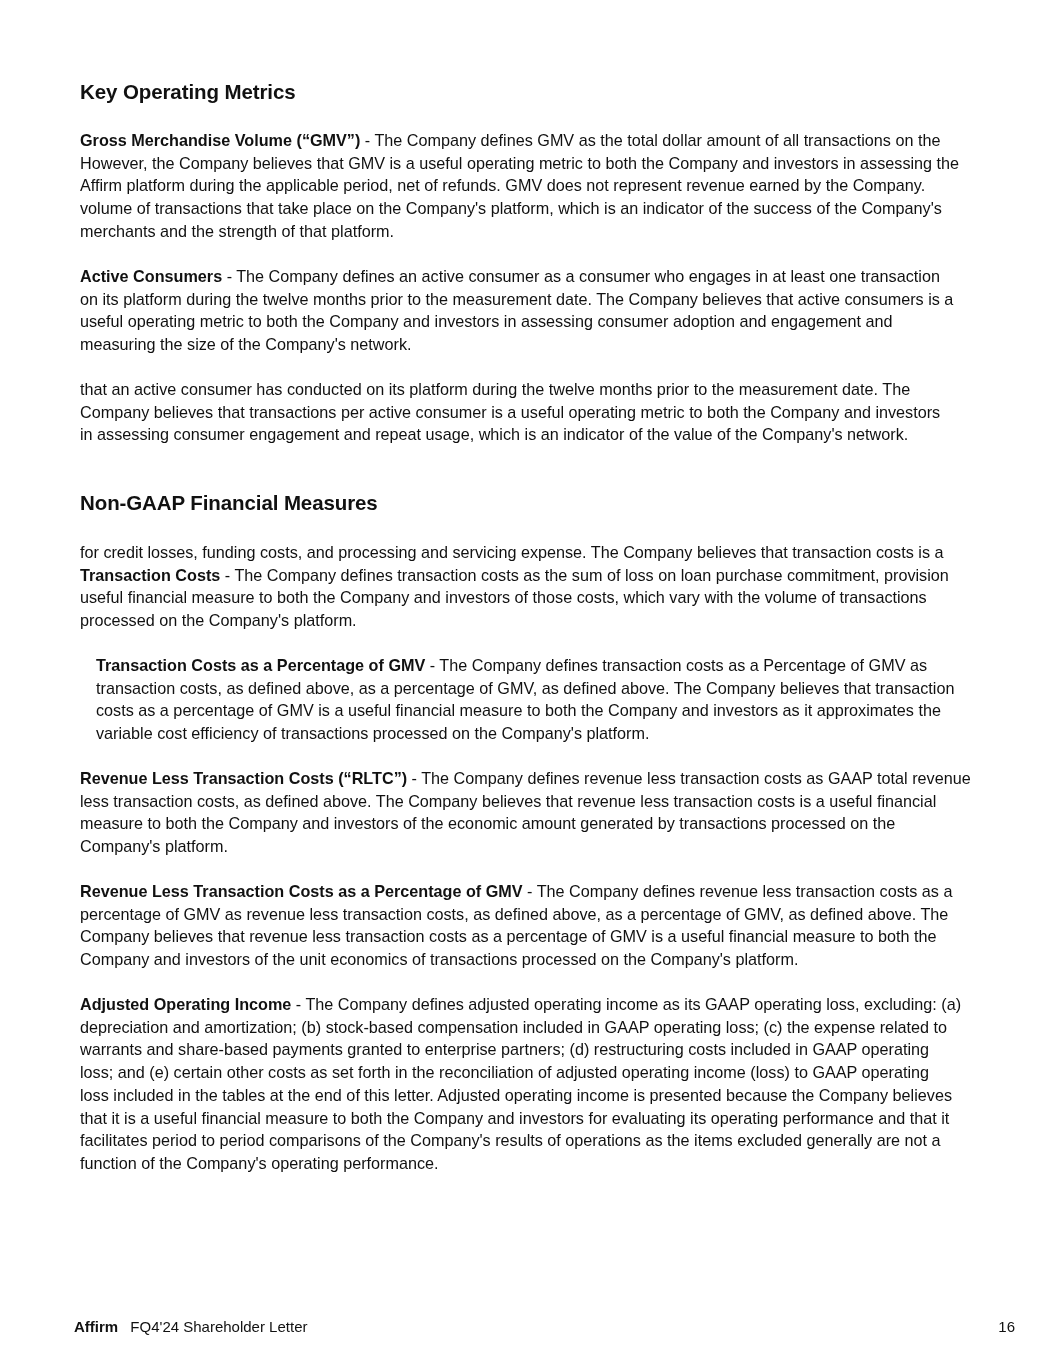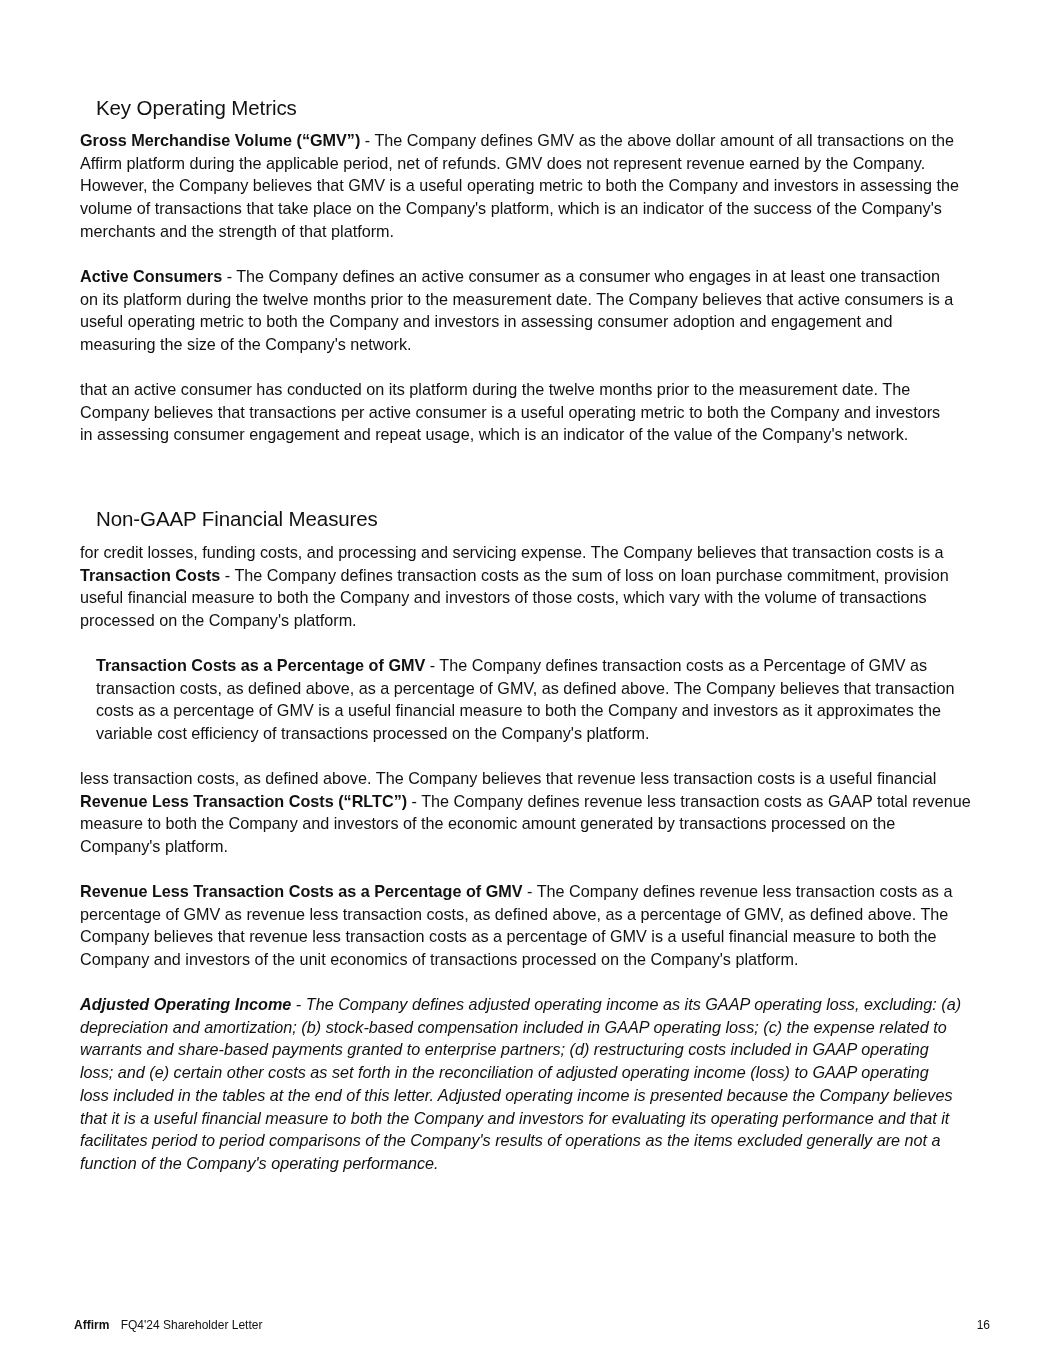--- a/index.html
+++ b/index.html
@@ -1,37 +1,37 @@
 <!DOCTYPE html>
 <html><head>
 <meta charset="utf-8">
 <style>
   html, body { margin: 0; padding: 0; background: #ffffff; }
   body { width: 1055px; height: 1365px; position: relative; overflow: hidden;
          font-family: "Liberation Sans", sans-serif; color: #111111; }
   .page { position: absolute; left: 80px; top: 0; width: 910px; }
-  h2 { font-size: 20.5px; font-weight: normal; margin: 16px; position: absolute; left: 0; letter-spacing: -0.1px; }
+  h2 { font-size: 20.5px; font-weight: bold; margin: 0; position: absolute; left: 0; letter-spacing: -0.1px; }
   .para { position: absolute; left: 0; width: 910px; font-size: 16.2px; line-height: 22.7px; }
   .para .ln { display: block; white-space: nowrap; }
   .para b { font-weight: bold; }
-  .footer { position: absolute; top: 1318px; left: 74px; right: 65px; font-size: 12px; color: #111; }
+  .footer { position: absolute; top: 1318px; left: 74px; right: 40px; font-size: 15px; color: #111; }
   .footer .brand { font-weight: bold; margin-right: 8px; }
   .footer .page-num { position: absolute; right: 0; top: 0; }
 </style>
 </head>
 <body>
 
 <div class="page">
 
   <h2 style="top:80px;">Key Operating Metrics</h2>
 
   <div class="para" style="top:129px;">
-    <span class="ln"><b>Gross Merchandise Volume (“GMV”)</b><span> - The Company defines GMV as the above dollar amount of all transactions on the</span></span>
+    <span class="ln"><b>Gross Merchandise Volume (“GMV”)</b><span> - The Company defines GMV as the total dollar amount of all transactions on the</span></span>
+    <span class="ln">However, the Company believes that GMV is a useful operating metric to both the Company and investors in assessing the</span>
     <span class="ln">Affirm platform during the applicable period, net of refunds. GMV does not represent revenue earned by the Company.</span>
-    <span class="ln">However, the Company believes that GMV is a useful operating metric to both the Company and investors in assessing the</span>
     <span class="ln">volume of transactions that take place on the Company's platform, which is an indicator of the success of the Company's</span>
     <span class="ln">merchants and the strength of that platform.</span>
   </div>
 
   <div class="para" style="top:265px;">
     <span class="ln"><b>Active Consumers</b><span> - The Company defines an active consumer as a consumer who engages in at least one transaction</span></span>
     <span class="ln">on its platform during the twelve months prior to the measurement date. The Company believes that active consumers is a</span>
     <span class="ln">useful operating metric to both the Company and investors in assessing consumer adoption and engagement and</span>
     <span class="ln">measuring the size of the Company's network.</span>
   </div>
@@ -52,34 +52,34 @@
   </div>
 
   <div class="para" style="top:654px;margin-left:16px;">
     <span class="ln"><b>Transaction Costs as a Percentage of GMV</b><span> - The Company defines transaction costs as a Percentage of GMV as</span></span>
     <span class="ln">transaction costs, as defined above, as a percentage of GMV, as defined above. The Company believes that transaction</span>
     <span class="ln">costs as a percentage of GMV is a useful financial measure to both the Company and investors as it approximates the</span>
     <span class="ln">variable cost efficiency of transactions processed on the Company's platform.</span>
   </div>
 
   <div class="para" style="top:767px;">
+    <span class="ln"><b>Revenue Less Transaction Costs (“RLTC”)</b><span> - The Company defines revenue less transaction costs as GAAP total revenue</span></span>
     <span class="ln">less transaction costs, as defined above. The Company believes that revenue less transaction costs is a useful financial</span>
-    <span class="ln"><b>Revenue Less Transaction Costs (“RLTC”)</b><span> - The Company defines revenue less transaction costs as GAAP total revenue</span></span>
     <span class="ln">measure to both the Company and investors of the economic amount generated by transactions processed on the</span>
     <span class="ln">Company's platform.</span>
   </div>
 
   <div class="para" style="top:880px;">
     <span class="ln"><b>Revenue Less Transaction Costs as a Percentage of GMV</b><span> - The Company defines revenue less transaction costs as a</span></span>
     <span class="ln">percentage of GMV as revenue less transaction costs, as defined above, as a percentage of GMV, as defined above. The</span>
     <span class="ln">Company believes that revenue less transaction costs as a percentage of GMV is a useful financial measure to both the</span>
     <span class="ln">Company and investors of the unit economics of transactions processed on the Company's platform.</span>
   </div>
 
-  <div class="para" style="top:993px;font-style:italic;">
+  <div class="para" style="top:993px;">
     <span class="ln"><b>Adjusted Operating Income</b><span> - The Company defines adjusted operating income as its GAAP operating loss, excluding: (a)</span></span>
     <span class="ln">depreciation and amortization; (b) stock-based compensation included in GAAP operating loss; (c) the expense related to</span>
     <span class="ln">warrants and share-based payments granted to enterprise partners; (d) restructuring costs included in GAAP operating</span>
     <span class="ln">loss; and (e) certain other costs as set forth in the reconciliation of adjusted operating income (loss) to GAAP operating</span>
     <span class="ln">loss included in the tables at the end of this letter. Adjusted operating income is presented because the Company believes</span>
     <span class="ln">that it is a useful financial measure to both the Company and investors for evaluating its operating performance and that it</span>
     <span class="ln">facilitates period to period comparisons of the Company's results of operations as the items excluded generally are not a</span>
     <span class="ln">function of the Company's operating performance.</span>
   </div>
 

